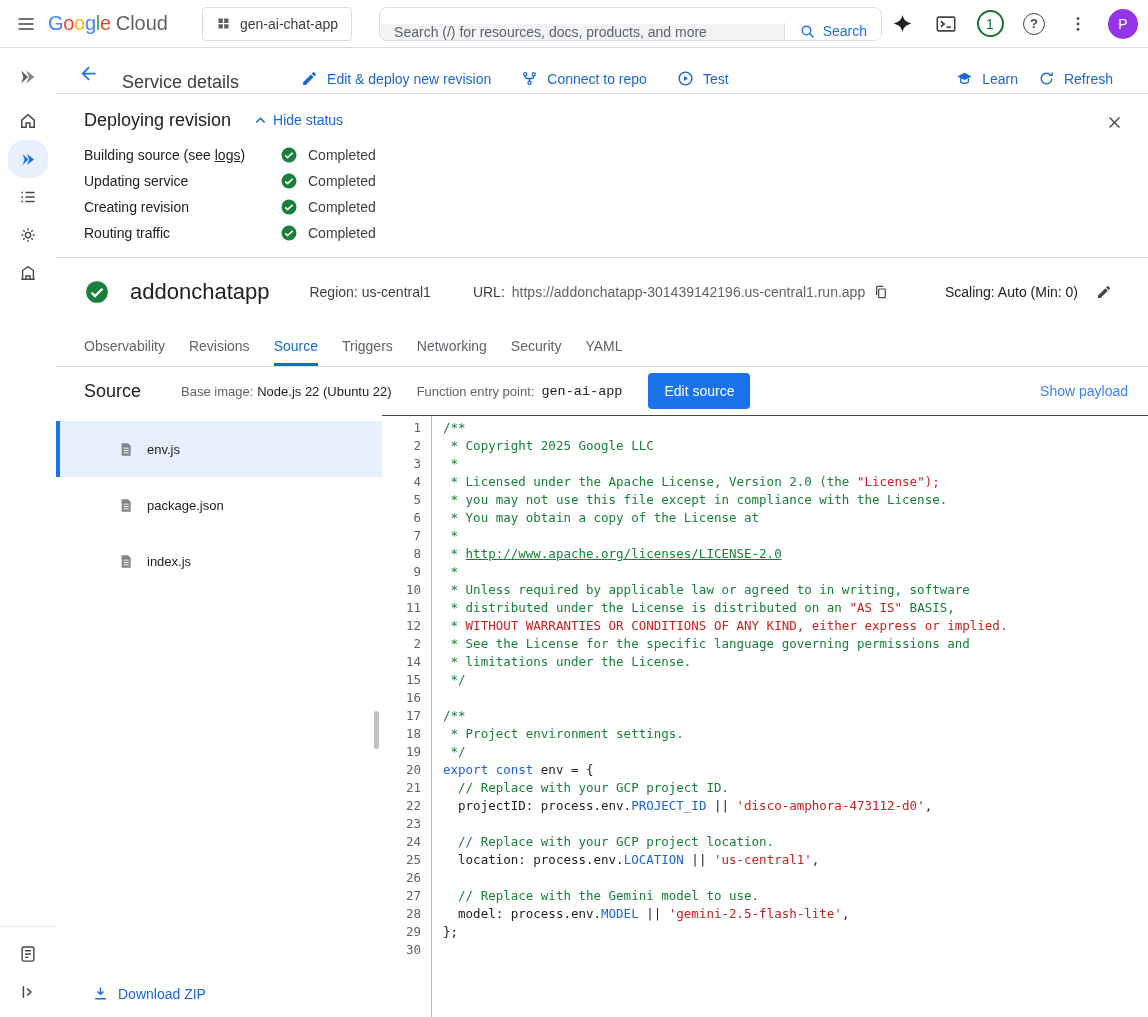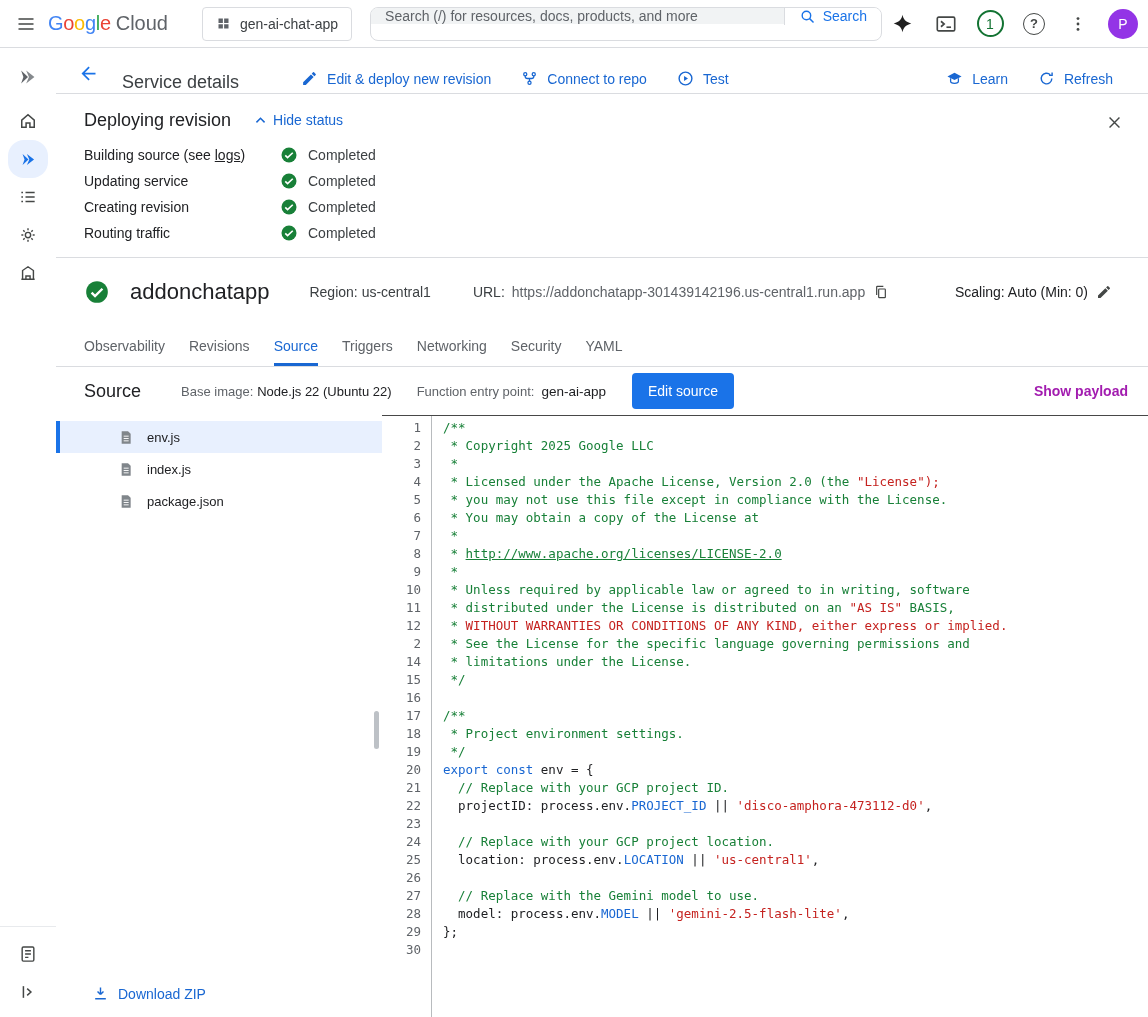--- a/index.html
+++ b/index.html
@@ -9,21 +9,21 @@
   .page{width:1148px;height:1017px;display:flex;flex-direction:column}
 
   
   .topbar{flex:0 0 48px;display:flex;align-items:center;padding:0 10px 0 6px;border-bottom:1px solid #dadce0;background:#fff}
   .iconbtn{width:40px;height:40px;display:flex;align-items:center;justify-content:center;border-radius:50%;cursor:pointer;flex:0 0 auto}
   .iconbtn.small{width:32px;height:32px}
   .logo{display:flex;align-items:baseline;font-size:20px;margin-left:2px}
   .logo-google{font-weight:500;letter-spacing:-.3px}
   .logo-cloud{color:#5f6368;margin-left:5px}
   .proj-btn{display:flex;align-items:center;gap:9px;height:34px;margin-left:34px;padding:0 13px;border:1px solid #dadce0;border-radius:4px;font-size:14px;color:#3c4043;cursor:pointer;white-space:nowrap}
-  .searchbar{display:flex;align-items:flex-start;height:34px;width:532px;margin-left:18px;border:1px solid #dadce0;border-radius:8px;overflow:hidden}
+  .searchbar{display:flex;align-items:flex-end;height:34px;width:532px;margin-left:27px;border:1px solid #dadce0;border-radius:8px;overflow:hidden}
   .search-field{flex:1;display:flex;align-items:center;background:#f1f3f4;padding:0 14px}
   .search-field input{border:0;outline:0;background:transparent;font:14px "Liberation Sans",sans-serif;color:#3c4043;width:100%}
   .search-field input::placeholder{color:#5f6368;opacity:1}
   .search-go{display:flex;align-items:center;gap:7px;padding:0 14px;background:#fff;border-left:1px solid #dadce0;color:#1a73e8;font-weight:500;cursor:pointer}
   .top-right{display:flex;align-items:center;margin-left:auto;gap:4px}
   .trial-badge{width:27px;height:27px;border:2px solid #137333;border-radius:50%;display:flex;align-items:center;justify-content:center;color:#137333;font-size:14px;font-weight:500}
   .help-circle{width:22px;height:22px;border:1.8px solid #444746;border-radius:50%;display:flex;align-items:center;justify-content:center;font-size:13px;font-weight:700;color:#444746}
   .avatar{width:30px;height:30px;border-radius:50%;background:#9334e6;color:#fff;display:flex;align-items:center;justify-content:center;font-size:14px;font-weight:500;margin-left:6px;cursor:pointer}
 
   
@@ -33,61 +33,61 @@
   .rail-item.active{background:#e8f0fe}
   .rail-sep{height:6px}
   .rail-bottom{margin-top:auto;width:100%;display:flex;flex-direction:column;align-items:center;border-top:1px solid #e8eaed;padding:8px 0 6px}
 
   
   .main{flex:1;display:flex;flex-direction:column;min-width:0}
   .svc-header{flex:0 0 46px;display:flex;align-items:flex-end;border-bottom:1px solid #dadce0;padding:0 25px 0 12px}
   .svc-title{font-size:18px;font-weight:400;color:#3c4043;margin-left:14px;white-space:nowrap}
   .hdr-actions{display:flex;align-items:center;margin-left:52px;gap:10px}
   .hdr-link{display:flex;align-items:center;gap:9px;color:#1967d2;font-weight:500;font-size:14px;padding:6px 10px;border-radius:4px;cursor:pointer;white-space:nowrap}
-  .hdr-right{margin-left:auto;display:flex;gap:10px}
+  .hdr-right{margin-left:auto;display:flex;gap:0}
 
   
   .deploy{position:relative;padding:12px 28px 11px;border-bottom:1px solid #dadce0}
   .deploy-head{display:flex;align-items:center;height:28px;margin-bottom:8px}
   .deploy-title{font-size:18px;font-weight:400;color:#202124}
   .hide-status{display:flex;align-items:center;gap:5px;color:#1967d2;font-weight:500;font-size:14px;margin-left:22px;cursor:pointer}
   .close-btn{position:absolute;top:10px;right:16px;width:36px;height:36px;display:flex;align-items:center;justify-content:center;cursor:pointer;border-radius:50%}
   .dep-row{display:flex;align-items:center;height:26px}
   .dep-lbl{width:196px;font-size:14px;color:#202124}
   .dep-status{display:flex;align-items:center;gap:10px;font-size:14px;color:#3c4043}
   .inline-link{color:#202124;text-decoration:underline;cursor:pointer}
 
   
   .svc-row{display:flex;align-items:center;padding:0 28px;flex:0 0 67px}
   .svc-name{font-size:22px;color:#202124;margin-left:20px;white-space:nowrap}
   .svc-meta{font-size:14px;color:#3c4043;margin-left:40px;white-space:nowrap}
   .svc-url{display:flex;align-items:flex-start;font-size:14px;color:#5f6368;margin-left:42px;white-space:nowrap}
   .u-lbl{color:#3c4043;margin-right:7px}
-  .svc-right{margin-left:auto;display:flex;align-items:center;font-size:14px;color:#202124;white-space:nowrap}
+  .svc-right{margin-left:auto;display:flex;align-items:center;gap:10px;font-size:14px;color:#202124;white-space:nowrap}
 
   
   .tabbar{flex:0 0 42px;display:flex;padding:0 28px;gap:24px;border-bottom:1px solid #dadce0}
   .tab{font-size:14px;font-weight:500;color:#5f6368;display:flex;align-items:center;border-bottom:3px solid transparent;padding-top:3px;cursor:pointer}
   .tab.active{color:#1967d2;border-bottom-color:#1967d2}
 
   
   .src-header{flex:0 0 48px;display:flex;align-items:center;padding:0 20px 0 28px}
   .src-title{font-size:18px;font-weight:400;color:#202124}
   .meta-label{color:#5f6368;font-size:13px}
   .meta-value{color:#202124;font-size:13px}
   .base-image{margin-left:40px;white-space:nowrap}
   .entry{margin-left:25px;display:flex;align-items:center;gap:7px;white-space:nowrap}
-  .mono{font-family:Liberation Sans, sans-serif;font-size:13.5px;color:#202124}
+  .mono{font-family:Liberation Mono, monospace;font-size:13.5px;color:#202124}
   .edit-source-btn{margin-left:26px;height:36px;padding:0 16px;background:#1a73e8;color:#fff;font-size:14px;font-weight:500;border:none;border-radius:4px;cursor:pointer;font-family:"Liberation Sans",sans-serif}
-  .show-payload{margin-left:auto;color:#a21caf;font-size:14px;font-weight:700;cursor:pointer;white-space:nowrap}
+  .show-payload{margin-left:auto;color:#3b82f6;font-size:14px;font-weight:400;cursor:pointer;white-space:nowrap}
 
   
   .content{flex:1;display:flex;min-height:0}
   .files{flex:0 0 326px;display:flex;flex-direction:column;padding-top:6px;position:relative}
-  .file-item{height:32px;display:flex;align-items:center;gap:13px;padding-left:58px;border-left:4px solid transparent;font-size:13px;color:#202124;cursor:pointer}
+  .file-item{height:56px;display:flex;align-items:center;gap:13px;padding-left:58px;border-left:4px solid transparent;font-size:13px;color:#202124;cursor:pointer}
   .file-item.selected{background:#e8f0fe;border-left-color:#1a73e8}
   .files-scrollbar{position:absolute;right:3px;top:296px;width:5px;height:38px;background:#bdc1c6;border-radius:3px;cursor:pointer}
   .download{margin-top:auto;display:flex;align-items:center;gap:9px;padding:16px 0 15px 36px;color:#1967d2;font-weight:500;font-size:14px;cursor:pointer}
   .editor{flex:1;display:flex;border-top:1px solid #474747;min-width:0;font-family:"DejaVu Sans Mono",monospace;cursor:text}
   .gutter{flex:0 0 50px;padding:3px 10px 0 0;text-align:right;border-right:1px solid #b8bbbe}
   .ln{font-size:12.5px;line-height:18px;color:#5f6368}
   .code{flex:1;padding:3px 0 0 11px;white-space:pre;overflow:hidden}
   .cl{font-size:12.5px;line-height:18px;min-height:18px;color:#202124}
   .tok-comment{color:#188038}
   .tok-string{color:#c5221f}
@@ -378,28 +378,28 @@
                   <path d="M5.5 2.5h9.5L19 6.5v15H5.5z" fill="#80868b"></path>
                   <path d="M8.5 10h7.5M8.5 13.5h7.5M8.5 17h7.5" stroke="#fff" stroke-width="1.4"></path>
                 </svg>
                 <span class="fname">env.js</span>
               </div>
               <div class="file-item">
                 <svg width="16" height="17" viewBox="0 0 24 24">
                   <path d="M5.5 2.5h9.5L19 6.5v15H5.5z" fill="#80868b"></path>
                   <path d="M8.5 10h7.5M8.5 13.5h7.5M8.5 17h7.5" stroke="#fff" stroke-width="1.4"></path>
                 </svg>
-                <span class="fname">index.js</span>
+                <span class="fname">package.json</span>
               </div>
               <div class="file-item">
                 <svg width="16" height="17" viewBox="0 0 24 24">
                   <path d="M5.5 2.5h9.5L19 6.5v15H5.5z" fill="#80868b"></path>
                   <path d="M8.5 10h7.5M8.5 13.5h7.5M8.5 17h7.5" stroke="#fff" stroke-width="1.4"></path>
                 </svg>
-                <span class="fname">package.json</span>
+                <span class="fname">index.js</span>
               </div>
             </div>
           <div class="files-scrollbar"></div>
           <div class="download">
             <svg width="17" height="17" viewBox="0 0 24 24" fill="none" stroke="#1967d2" stroke-width="2">
                 <path d="M12 3.5v10M12 13.5l-4.2-4.2M12 13.5l4.2-4.2M4.5 19.5h15"></path>
               </svg>
             <span>Download ZIP</span>
           </div>
         </aside>

